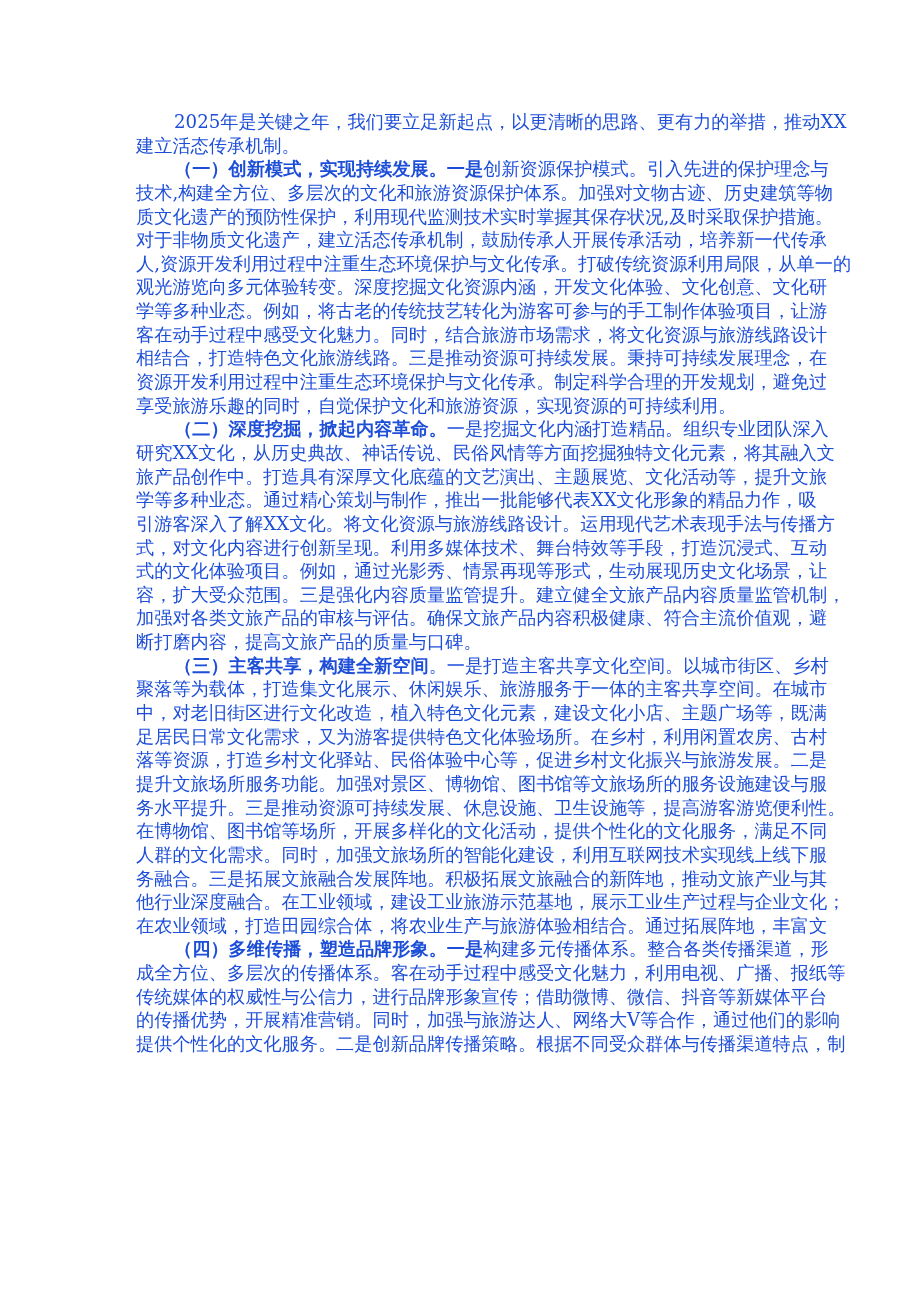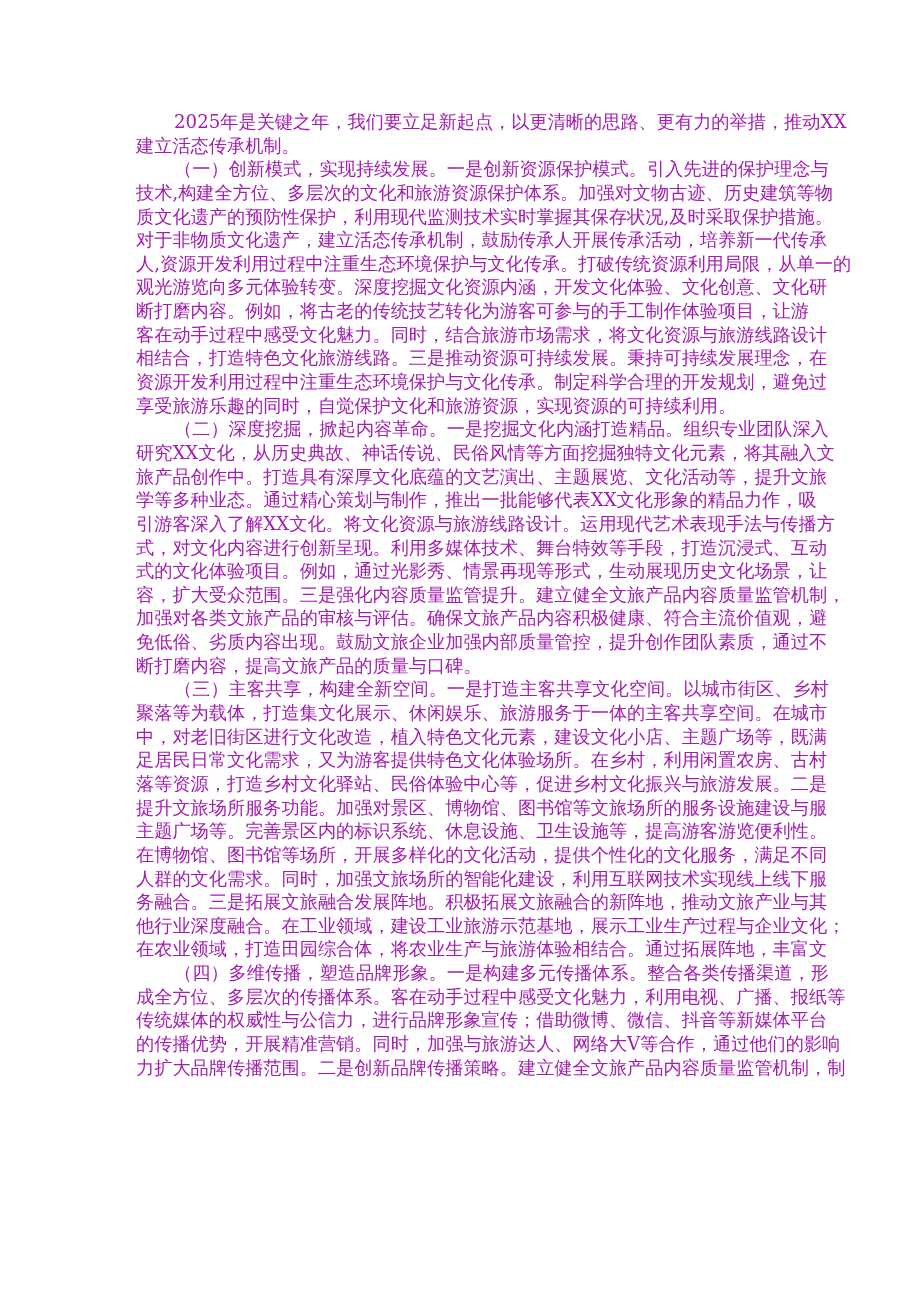--- a/index.html
+++ b/index.html
@@ -3,86 +3,85 @@
 <meta charset="utf-8">
 <style>
   html, body { margin: 0; padding: 0; background: #ffffff; }
   body { width: 920px; height: 1301px; position: relative; overflow: hidden; }
   .page {
     position: absolute; left: 0; top: 0; width: 920px; height: 1301px; background: #ffffff;
   }
   .content {
     position: absolute; left: 136px; top: 110px; width: 650px;
     font-family: "DejaVu Serif", "Liberation Serif", serif;
-    font-size: 18.2px; color: #a21caf;
+    font-size: 18.2px; color: #1d4ed8;
   }
   .line {
     display: block; height: 23.65px; line-height: 23.65px; white-space: nowrap;
     text-align: justify; text-align-last: justify; width: 650px;
   }
   .line.last { text-align-last: left; }
   .line.indent { padding-left: 38px; width: 612px; }
-  .b { font-weight: normal; }
+  .b { font-weight: bold; }
 </style>
 </head>
 <body>
 
 <div class="page">
   <div class="content">
 
     <div>
       <span class="line indent">2025年是关键之年，我们要立足新起点，以更清晰的思路、更有力的举措，推动XX</span>
       <span class="line last">建立活态传承机制。</span>
     </div>
 
     <div>
       <span class="line indent"><span class="b">（一）创新模式，实现持续发展。</span><span class="b">一是</span><span>创新资源保护模式。引入先进的保护理念与</span></span>
       <span class="line">技术,构建全方位、多层次的文化和旅游资源保护体系。加强对文物古迹、历史建筑等物</span>
       <span class="line">质文化遗产的预防性保护，利用现代监测技术实时掌握其保存状况,及时采取保护措施。</span>
       <span class="line">对于非物质文化遗产，建立活态传承机制，鼓励传承人开展传承活动，培养新一代传承</span>
       <span class="line">人,资源开发利用过程中注重生态环境保护与文化传承。打破传统资源利用局限，从单一的</span>
       <span class="line">观光游览向多元体验转变。深度挖掘文化资源内涵，开发文化体验、文化创意、文化研</span>
-      <span class="line">断打磨内容。例如，将古老的传统技艺转化为游客可参与的手工制作体验项目，让游</span>
+      <span class="line">学等多种业态。例如，将古老的传统技艺转化为游客可参与的手工制作体验项目，让游</span>
       <span class="line">客在动手过程中感受文化魅力。同时，结合旅游市场需求，将文化资源与旅游线路设计</span>
       <span class="line">相结合，打造特色文化旅游线路。三是推动资源可持续发展。秉持可持续发展理念，在</span>
       <span class="line">资源开发利用过程中注重生态环境保护与文化传承。制定科学合理的开发规划，避免过</span>
       <span class="line last">享受旅游乐趣的同时，自觉保护文化和旅游资源，实现资源的可持续利用。</span>
     </div>
 
     <div>
       <span class="line indent"><span class="b">（二）深度挖掘，掀起内容革命。</span><span class="b"></span><span>一是挖掘文化内涵打造精品。组织专业团队深入</span></span>
       <span class="line">研究XX文化，从历史典故、神话传说、民俗风情等方面挖掘独特文化元素，将其融入文</span>
       <span class="line">旅产品创作中。打造具有深厚文化底蕴的文艺演出、主题展览、文化活动等，提升文旅</span>
       <span class="line">学等多种业态。通过精心策划与制作，推出一批能够代表XX文化形象的精品力作，吸</span>
       <span class="line">引游客深入了解XX文化。将文化资源与旅游线路设计。运用现代艺术表现手法与传播方</span>
       <span class="line">式，对文化内容进行创新呈现。利用多媒体技术、舞台特效等手段，打造沉浸式、互动</span>
       <span class="line">式的文化体验项目。例如，通过光影秀、情景再现等形式，生动展现历史文化场景，让</span>
       <span class="line">容，扩大受众范围。三是强化内容质量监管提升。建立健全文旅产品内容质量监管机制，</span>
       <span class="line">加强对各类文旅产品的审核与评估。确保文旅产品内容积极健康、符合主流价值观，避</span>
-      <span class="line">免低俗、劣质内容出现。鼓励文旅企业加强内部质量管控，提升创作团队素质，通过不</span>
       <span class="line last">断打磨内容，提高文旅产品的质量与口碑。</span>
     </div>
 
     <div>
       <span class="line indent"><span class="b">（三）主客共享，构建全新空间</span><span class="b"></span><span>。一是打造主客共享文化空间。以城市街区、乡村</span></span>
       <span class="line">聚落等为载体，打造集文化展示、休闲娱乐、旅游服务于一体的主客共享空间。在城市</span>
       <span class="line">中，对老旧街区进行文化改造，植入特色文化元素，建设文化小店、主题广场等，既满</span>
       <span class="line">足居民日常文化需求，又为游客提供特色文化体验场所。在乡村，利用闲置农房、古村</span>
       <span class="line">落等资源，打造乡村文化驿站、民俗体验中心等，促进乡村文化振兴与旅游发展。二是</span>
       <span class="line">提升文旅场所服务功能。加强对景区、博物馆、图书馆等文旅场所的服务设施建设与服</span>
-      <span class="line">主题广场等。完善景区内的标识系统、休息设施、卫生设施等，提高游客游览便利性。</span>
+      <span class="line">务水平提升。三是推动资源可持续发展、休息设施、卫生设施等，提高游客游览便利性。</span>
       <span class="line">在博物馆、图书馆等场所，开展多样化的文化活动，提供个性化的文化服务，满足不同</span>
       <span class="line">人群的文化需求。同时，加强文旅场所的智能化建设，利用互联网技术实现线上线下服</span>
       <span class="line">务融合。三是拓展文旅融合发展阵地。积极拓展文旅融合的新阵地，推动文旅产业与其</span>
       <span class="line">他行业深度融合。在工业领域，建设工业旅游示范基地，展示工业生产过程与企业文化；</span>
       <span class="line">在农业领域，打造田园综合体，将农业生产与旅游体验相结合。通过拓展阵地，丰富文</span>
     </div>
 
     <div>
       <span class="line indent"><span class="b">（四）多维传播，塑造品牌形象。</span><span class="b">一是</span><span>构建多元传播体系。整合各类传播渠道，形</span></span>
       <span class="line">成全方位、多层次的传播体系。客在动手过程中感受文化魅力，利用电视、广播、报纸等</span>
       <span class="line">传统媒体的权威性与公信力，进行品牌形象宣传；借助微博、微信、抖音等新媒体平台</span>
       <span class="line">的传播优势，开展精准营销。同时，加强与旅游达人、网络大V等合作，通过他们的影响</span>
-      <span class="line">力扩大品牌传播范围。二是创新品牌传播策略。建立健全文旅产品内容质量监管机制，制</span>
+      <span class="line">提供个性化的文化服务。二是创新品牌传播策略。根据不同受众群体与传播渠道特点，制</span>
     </div>
 
   </div>
 </div>
 
 </body></html>

